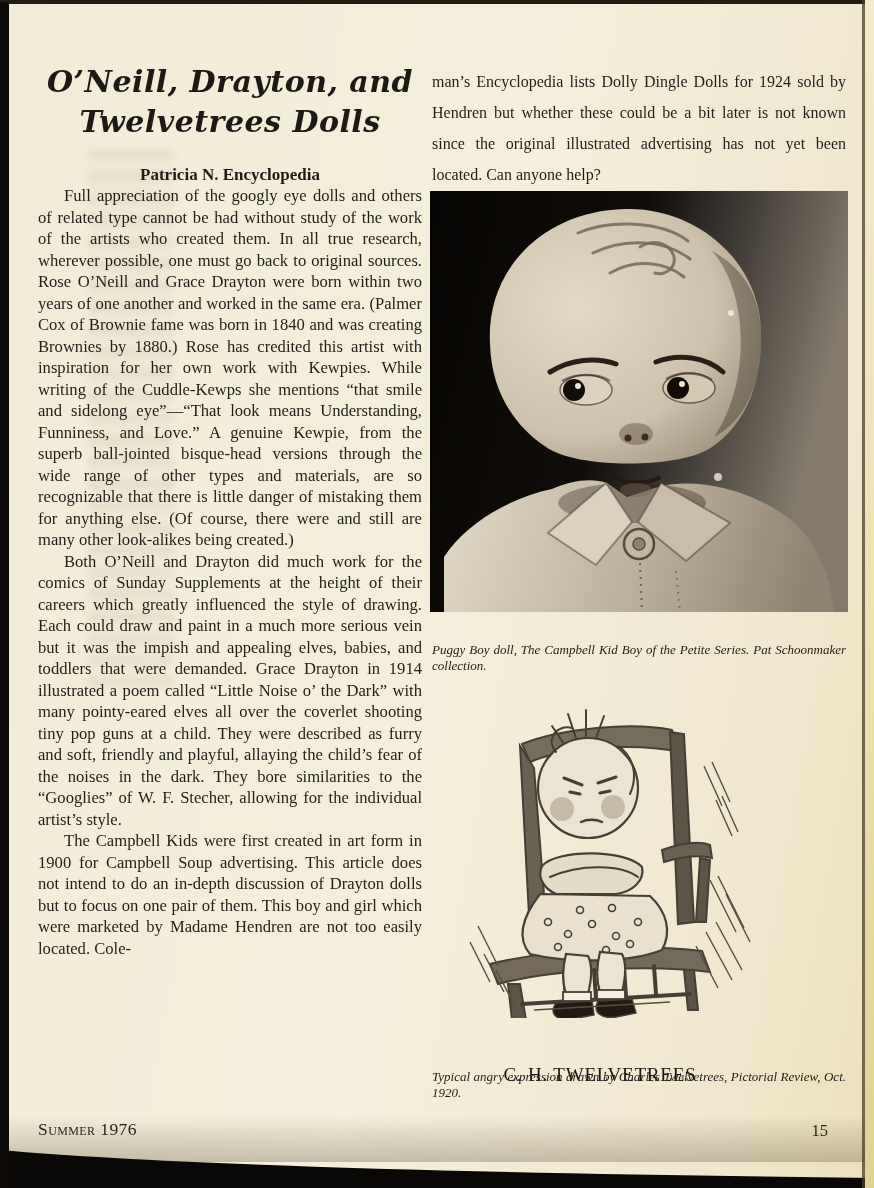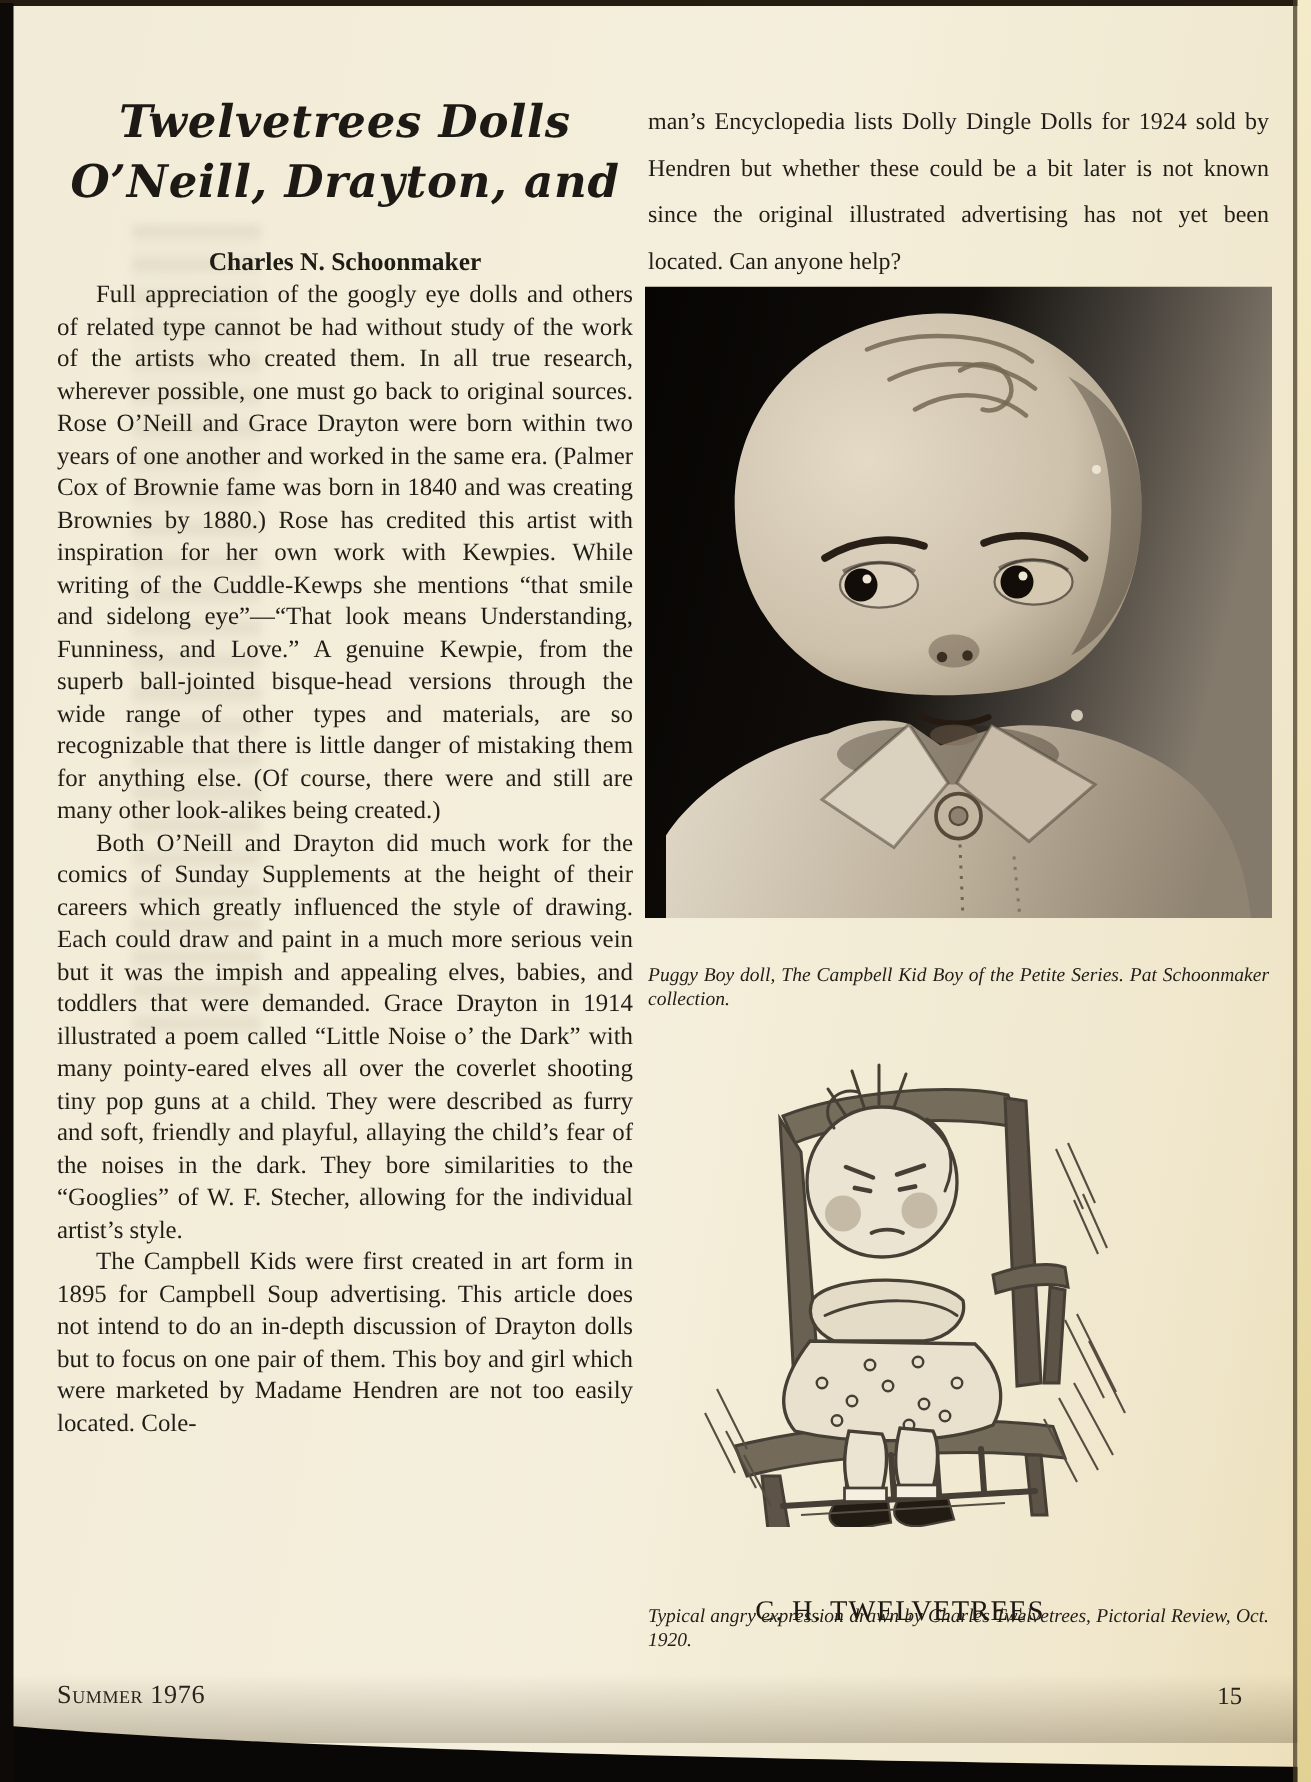--- a/index.html
+++ b/index.html
@@ -54,28 +54,28 @@
 </style>
 </head>
 <body>
 
 <div class="page">
 
   <div class="ghost-showthrough"></div>
 
   <div class="col-left">
     <div class="title">
+      <div>O’Neill, Drayton, and</div>
       <div>Twelvetrees Dolls</div>
-      <div>O’Neill, Drayton, and</div>
-    </div>
-    <div class="byline">Charles N. Schoonmaker</div>
+    </div>
+    <div class="byline">Patricia N. Encyclopedia</div>
     <div class="body-text">
       <p>Full appreciation of the googly eye dolls and others of related type cannot be had without study of the work of the artists who created them. In all true research, wherever possible, one must go back to original sources. Rose O’Neill and Grace Drayton were born within two years of one another and worked in the same era. (Palmer Cox of Brownie fame was born in 1840 and was creating Brownies by 1880.) Rose has credited this artist with inspiration for her own work with Kewpies. While writing of the Cuddle-Kewps she mentions “that smile and sidelong eye”—“That look means Understanding, Funniness, and Love.” A genuine Kewpie, from the superb ball-jointed bisque-head versions through the wide range of other types and materials, are so recognizable that there is little danger of mistaking them for anything else. (Of course, there were and still are many other look-alikes being created.)</p>
       <p>Both O’Neill and Drayton did much work for the comics of Sunday Supplements at the height of their careers which greatly influenced the style of drawing. Each could draw and paint in a much more serious vein but it was the impish and appealing elves, babies, and toddlers that were demanded. Grace Drayton in 1914 illustrated a poem called “Little Noise o’ the Dark” with many pointy-eared elves all over the coverlet shooting tiny pop guns at a child. They were described as furry and soft, friendly and playful, allaying the child’s fear of the noises in the dark. They bore similarities to the “Googlies” of W. F. Stecher, allowing for the individual artist’s style.</p>
-      <p>The Campbell Kids were first created in art form in 1895 for Campbell Soup advertising. This article does not intend to do an in-depth discussion of Drayton dolls but to focus on one pair of them. This boy and girl which were marketed by Madame Hendren are not too easily located. Cole-</p>
+      <p>The Campbell Kids were first created in art form in 1900 for Campbell Soup advertising. This article does not intend to do an in-depth discussion of Drayton dolls but to focus on one pair of them. This boy and girl which were marketed by Madame Hendren are not too easily located. Cole-</p>
     </div>
   </div>
 
   <div class="col-right">
 
     <p class="continuation">man’s Encyclopedia lists Dolly Dingle Dolls for 1924 sold by Hendren but whether these could be a bit later is not known since the original illustrated advertising has not yet been located. Can anyone help?</p>
 
     <div class="photo-fig">
       <svg width="418" height="421" viewBox="0 0 418 421" xmlns="http://www.w3.org/2000/svg">
         <defs>

